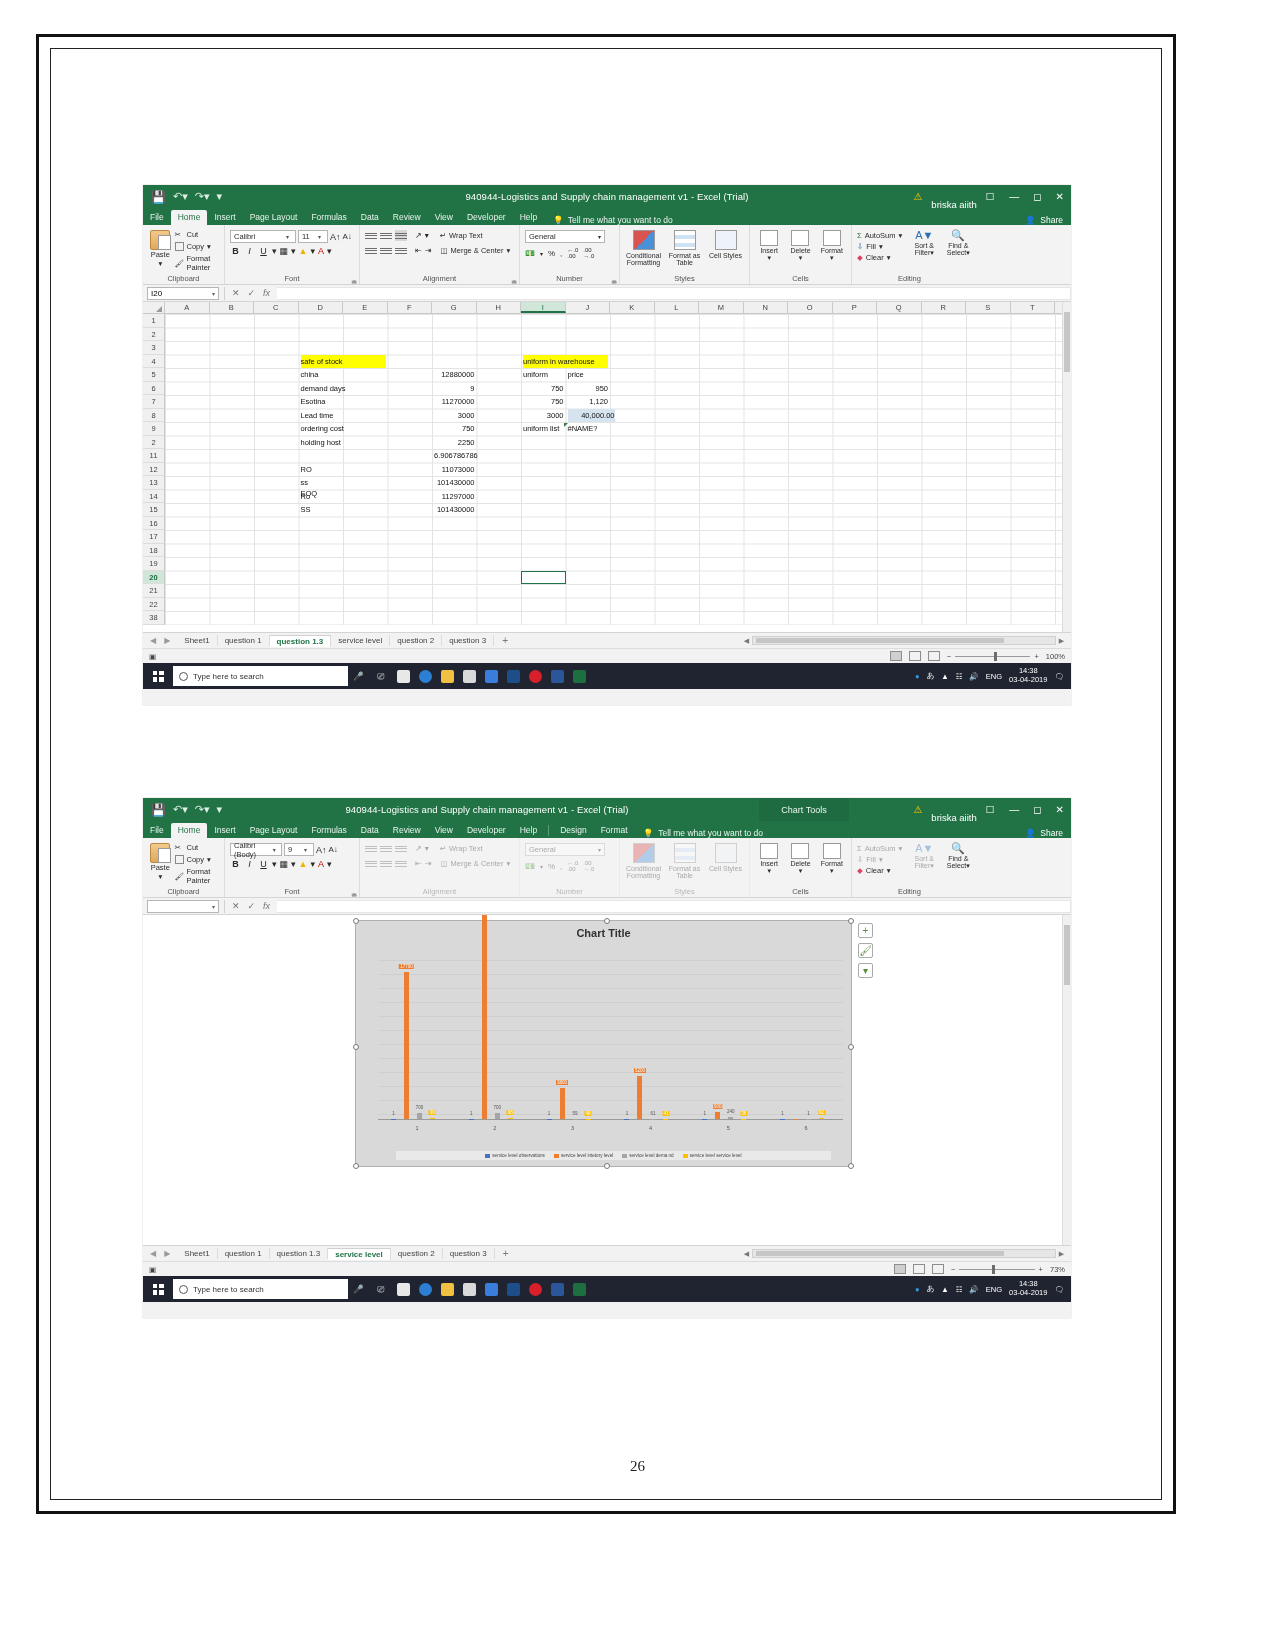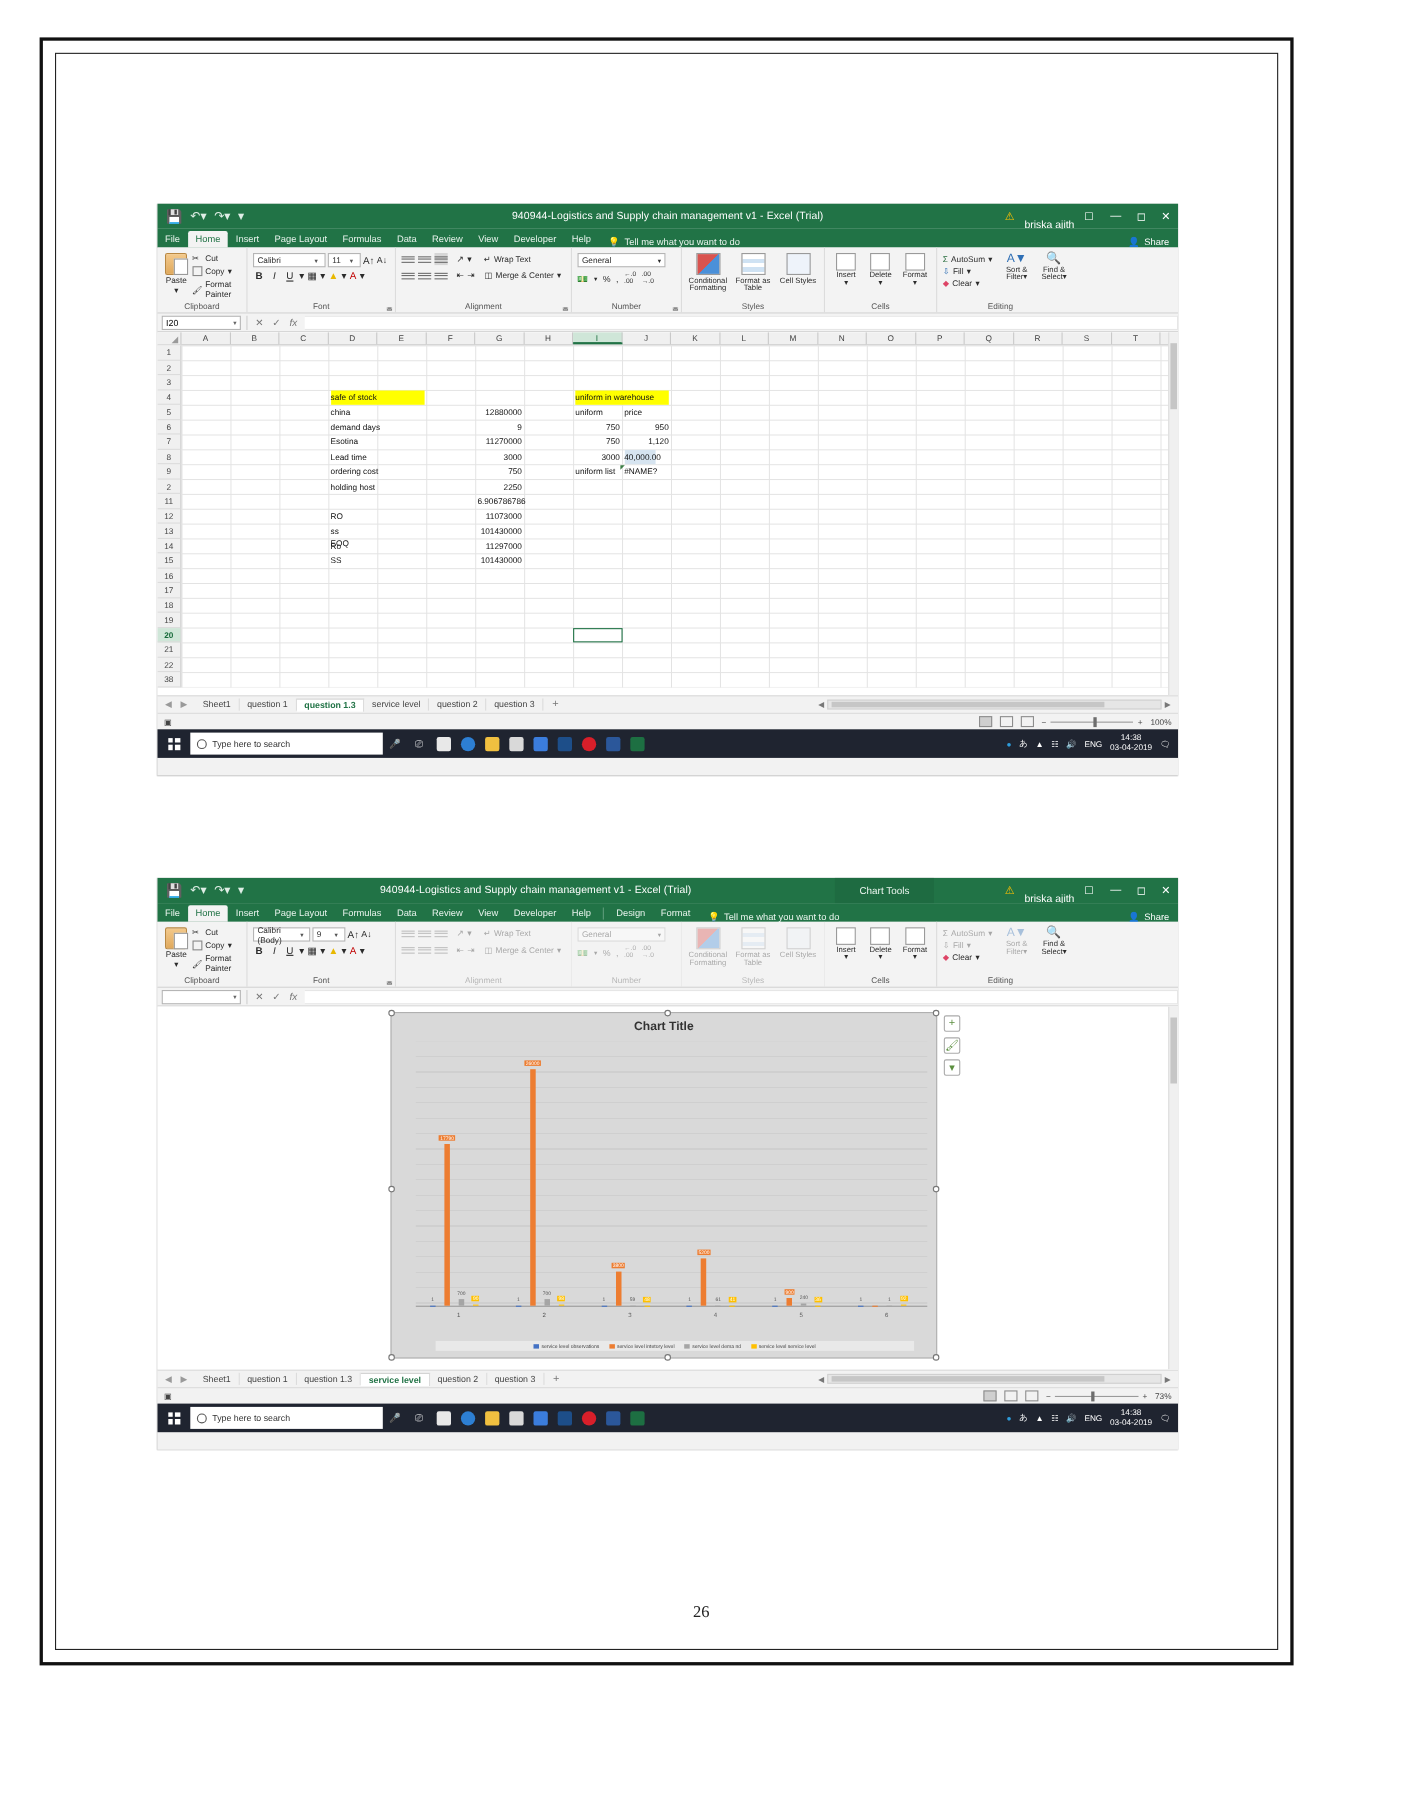--- a/index.html
+++ b/index.html
@@ -525,21 +525,21 @@
           <div class="cell" style="left: 135.5px; top: 189px; width: 40.5px;">SS</div>
           <div class="cell r" style="left: 269px; top: 189px; width: 40.5px;">101430000</div>
           <div class="cell hl" style="left: 358px; top: 40.5px; width: 85px;">uniform in warehouse</div>
           <div class="cell" style="left: 358px; top: 54px; width: 40.5px;">uniform</div>
           <div class="cell" style="left: 402.5px; top: 54px; width: 40.5px;">price</div>
           <div class="cell r" style="left: 358px; top: 67.5px; width: 40.5px;">750</div>
           <div class="cell r" style="left: 402.5px; top: 67.5px; width: 40.5px;">950</div>
           <div class="cell r" style="left: 358px; top: 81px; width: 40.5px;">750</div>
           <div class="cell r" style="left: 402.5px; top: 81px; width: 40.5px;">1,120</div>
           <div class="cell r" style="left: 358px; top: 94.5px; width: 40.5px;">3000</div>
-          <div class="cell r bluecell" style="left: 402.5px; top: 94.5px; width: 28px;">40,000.00</div>
+          <div class="cell r bluecell" style="left: 402.5px; top: 94.5px; width: 47px;">40,000.00</div>
           <div class="cell" style="left: 358px; top: 108px; width: 40.5px;">uniform list</div>
           <div class="cell errmark" style="left: 402.5px; top: 108px; width: 40.5px;">#NAME?</div>
           <div class="selbox" style="left: 356px; top: 256.5px; width: 44.5px; height: 13.5px;"></div>
         </div>
     </div>
     <div style="position:absolute;right:0;top:0;bottom:0;width:9px;background:#f0f0f0;border-left:1px solid #dcdcdc">
       <div style="position:absolute;top:10px;left:1px;right:1px;height:60px;background:#c6c6c6"></div>
     </div>
   </div>
 
@@ -892,21 +892,21 @@
     <div class="fbicons">
       <span>✕</span>
       <span>✓</span>
       <span style="font-style:italic">fx</span>
     </div>
     <div class="fbinput"></div>
   </div>
 
   <div style="position:relative;height:330px;background:#fff;overflow:hidden">
 
-    <div class="chartarea" id="chart-area" style="left:212px; top:5px; width:497px; height:315px;">
+    <div class="chartarea" id="chart-area" style="left:212px; top:5px; width:497px; height:247px;">
       <div class="charttitle">Chart Title</div>
       <div class="plot" id="plot">
           <div class="bar" style="background: rgb(68, 114, 196); left: 12.9167px; width: 5px; height: 0.5px;">
             <span class="dl">1</span>
           </div>
           <div class="bar" style="background: rgb(237, 125, 49); left: 25.9167px; width: 5px; height: 147.174px;">
             <span class="dl" style="background: rgb(237, 125, 49); color: rgb(255, 255, 255); padding: 0px 1px;">17790</span>
           </div>
           <div class="bar" style="background: rgb(165, 165, 165); left: 38.9167px; width: 5px; height: 5.791px;">
             <span class="dl">700</span>

